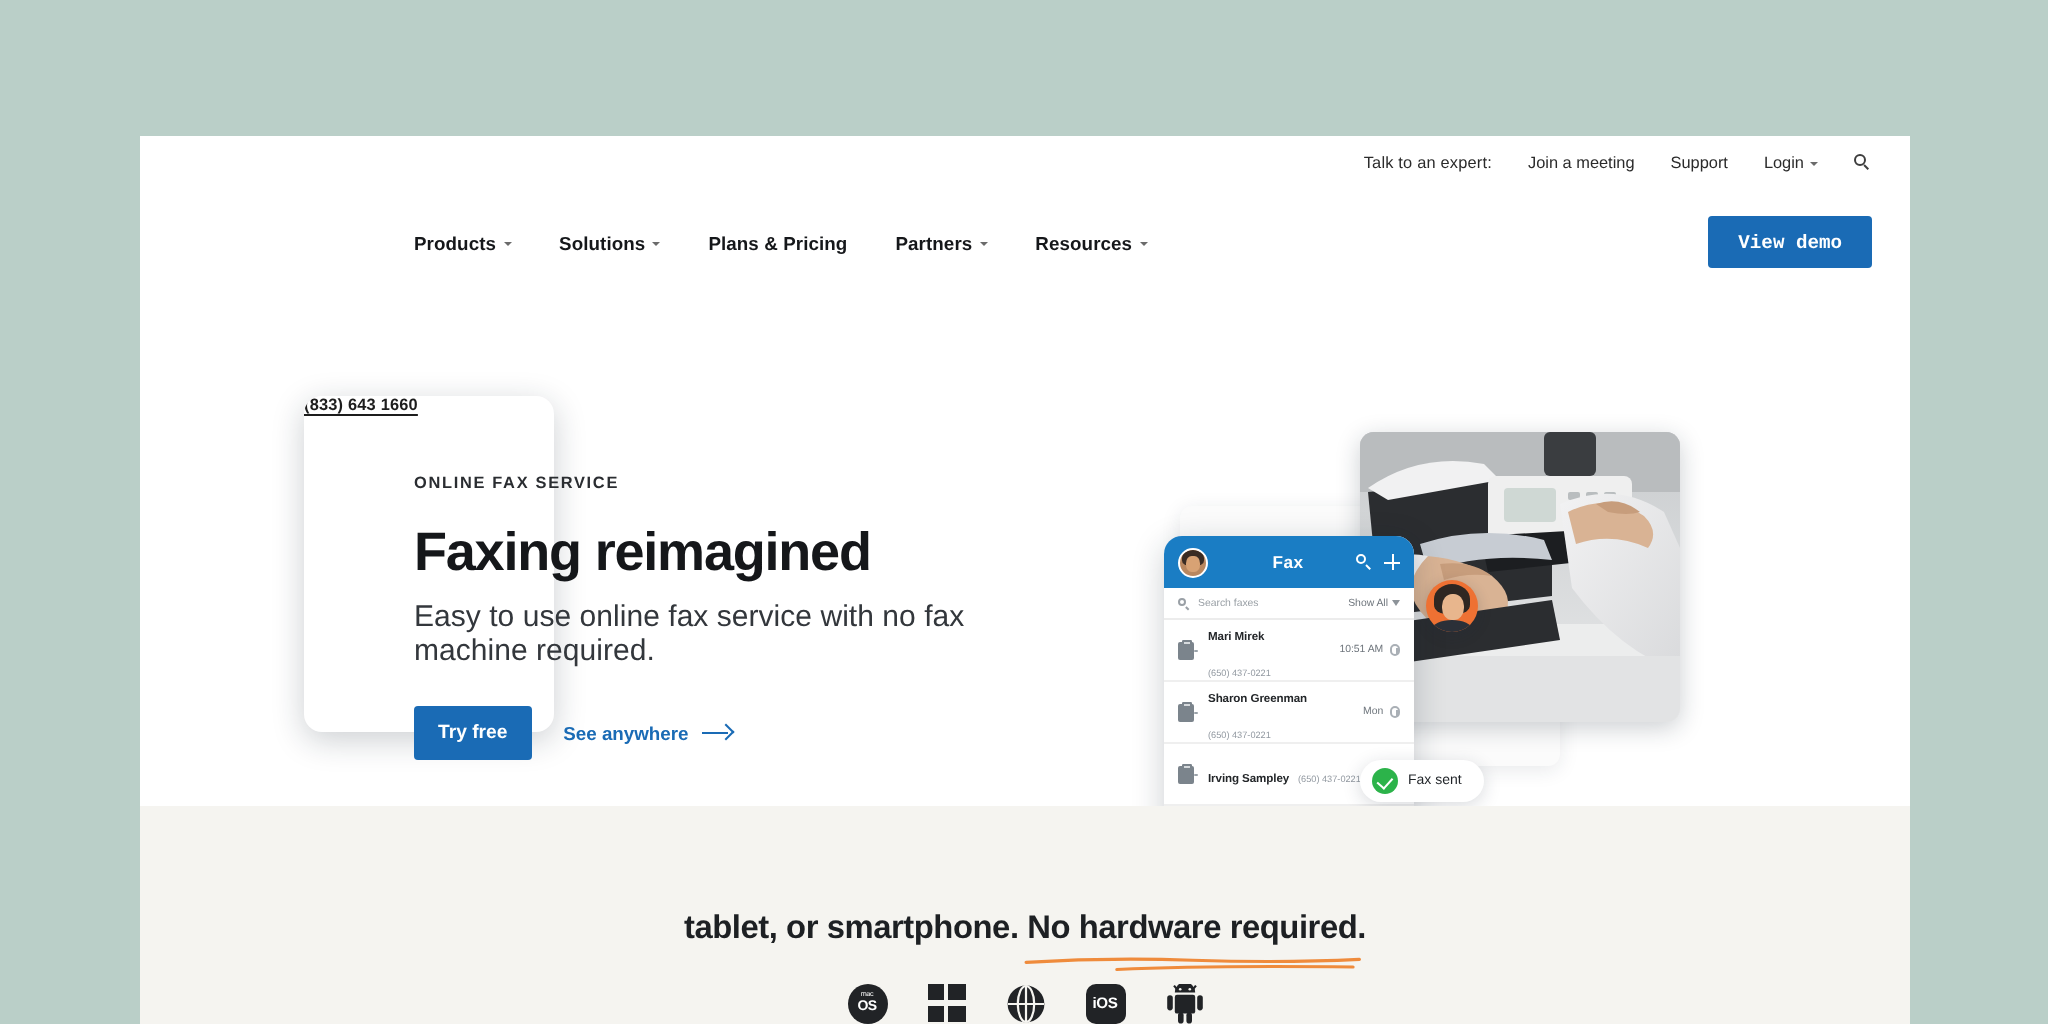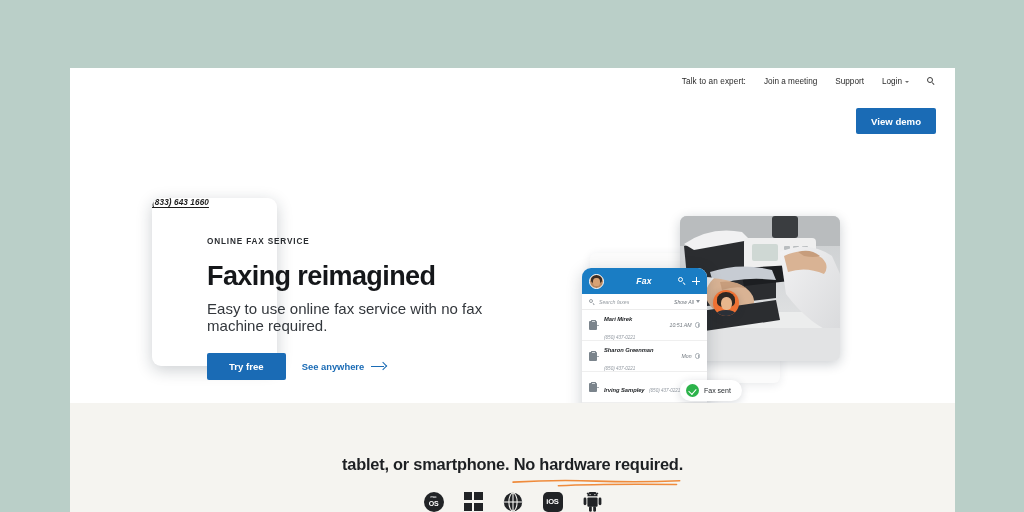--- a/index.html
+++ b/index.html
@@ -93,21 +93,21 @@
   .demo-btn {
     margin-left: auto;
     background: #1a6bb5;
     color: #fff;
     font-size: 9.6px;
     font-weight: 700;
     border: none;
     border-radius: 2px;
     padding: 7.5px 15px;
     cursor: pointer;
-    font-family: Liberation Sans, sans-serif;
+    font-family: Liberation Mono, monospace;
     white-space: nowrap;
   }
 
   
   .hero { position: absolute; left: 137px; top: 136px; width: 300px; margin-top: 33px; }
   .eyebrow {
     font-size: 8.2px;
     font-weight: 700;
     letter-spacing: .85px;
     color: #2a2d31;
@@ -128,21 +128,21 @@
     letter-spacing: .02px;
   }
   .cta-row { margin-top: 19px; display: flex; align-items: center; gap: 16px; }
   .try-btn {
     background: #1a6bb5;
     color: #fff;
     font-size: 9.6px;
     font-weight: 700;
     border: none;
     border-radius: 2px;
-    padding: 8px 22px;
+    padding: 8px 12px;
     cursor: pointer;
     font-family: inherit;
   }
   .pricing-link {
     display: flex;
     align-items: center;
     gap: 7px;
     color: #1a6bb5;
     font-size: 9.4px;
     font-weight: 700;
@@ -193,21 +193,20 @@
 
   
   .phone {
     position: absolute;
     left: 82px; top: 130px;
     width: 125px; height: 168px;
     background: #ffffff;
     border-radius: 9px;
     overflow: hidden;
     box-shadow: 0 4px 16px rgba(25,35,50,.22);
-    font-style: italic;
   }
   .ph-head {
     height: 26px;
     background: #1a7dc4;
     display: flex;
     align-items: center;
     padding: 0 7px;
     gap: 6px;
   }
   .ph-avatar {
@@ -589,20 +588,41 @@
       <span>Login</span>
       <span class="caret"></span>
     </div>
     <div class="mag">
         <i></i>
         <b></b>
       </div>
   </div>
 
   <div class="mainnav">
+    <div class="nav-items">
+      <div class="nav-item">
+        <span>Products</span>
+        <span class="caret"></span>
+      </div>
+      <div class="nav-item">
+        <span>Solutions</span>
+        <span class="caret"></span>
+      </div>
+      <div class="nav-item">
+        <span>Plans &amp; Pricing</span>
+      </div>
+      <div class="nav-item">
+        <span>Partners</span>
+        <span class="caret"></span>
+      </div>
+      <div class="nav-item">
+        <span>Resources</span>
+        <span class="caret"></span>
+      </div>
+    </div>
     <button class="demo-btn">View demo</button>
   </div>
 
   <div class="hero">
     <div class="eyebrow">ONLINE FAX SERVICE</div>
     <div class="h1">Faxing reimagined</div>
     <div class="sub">Easy to use online fax service with no fax machine required.</div>
     <div class="cta-row">
       <button class="try-btn">Try free</button>
       <div class="pricing-link">

